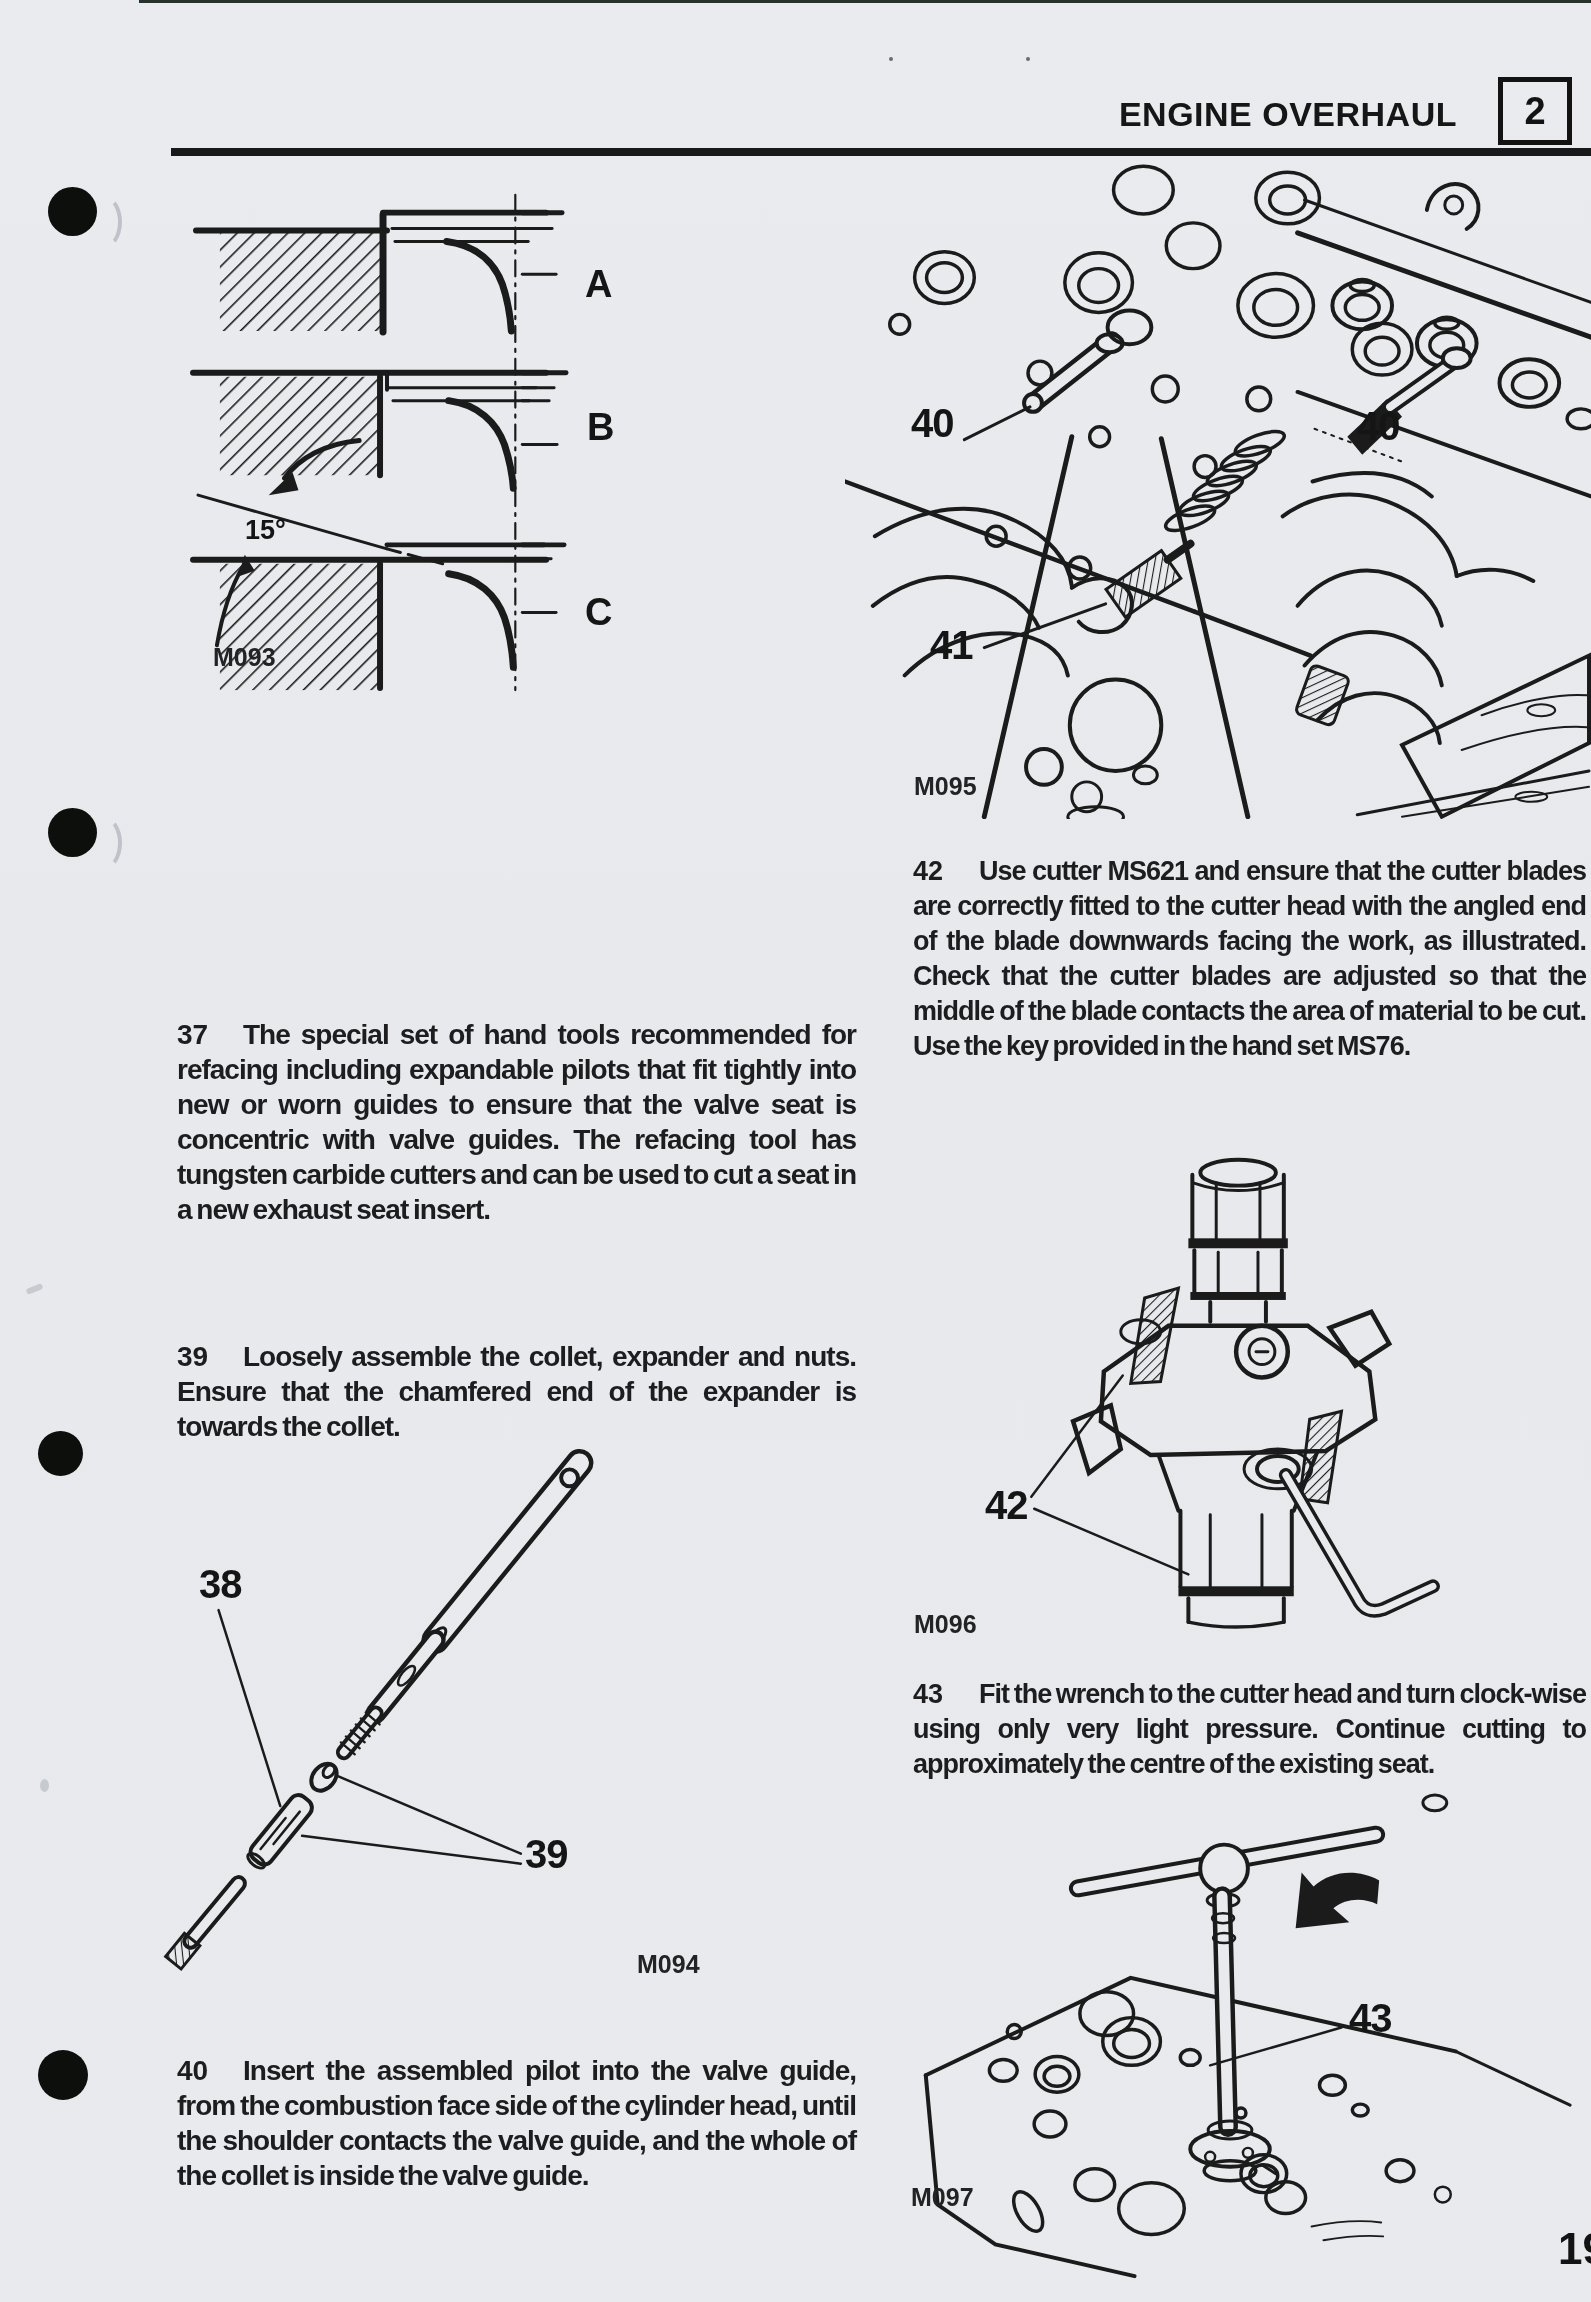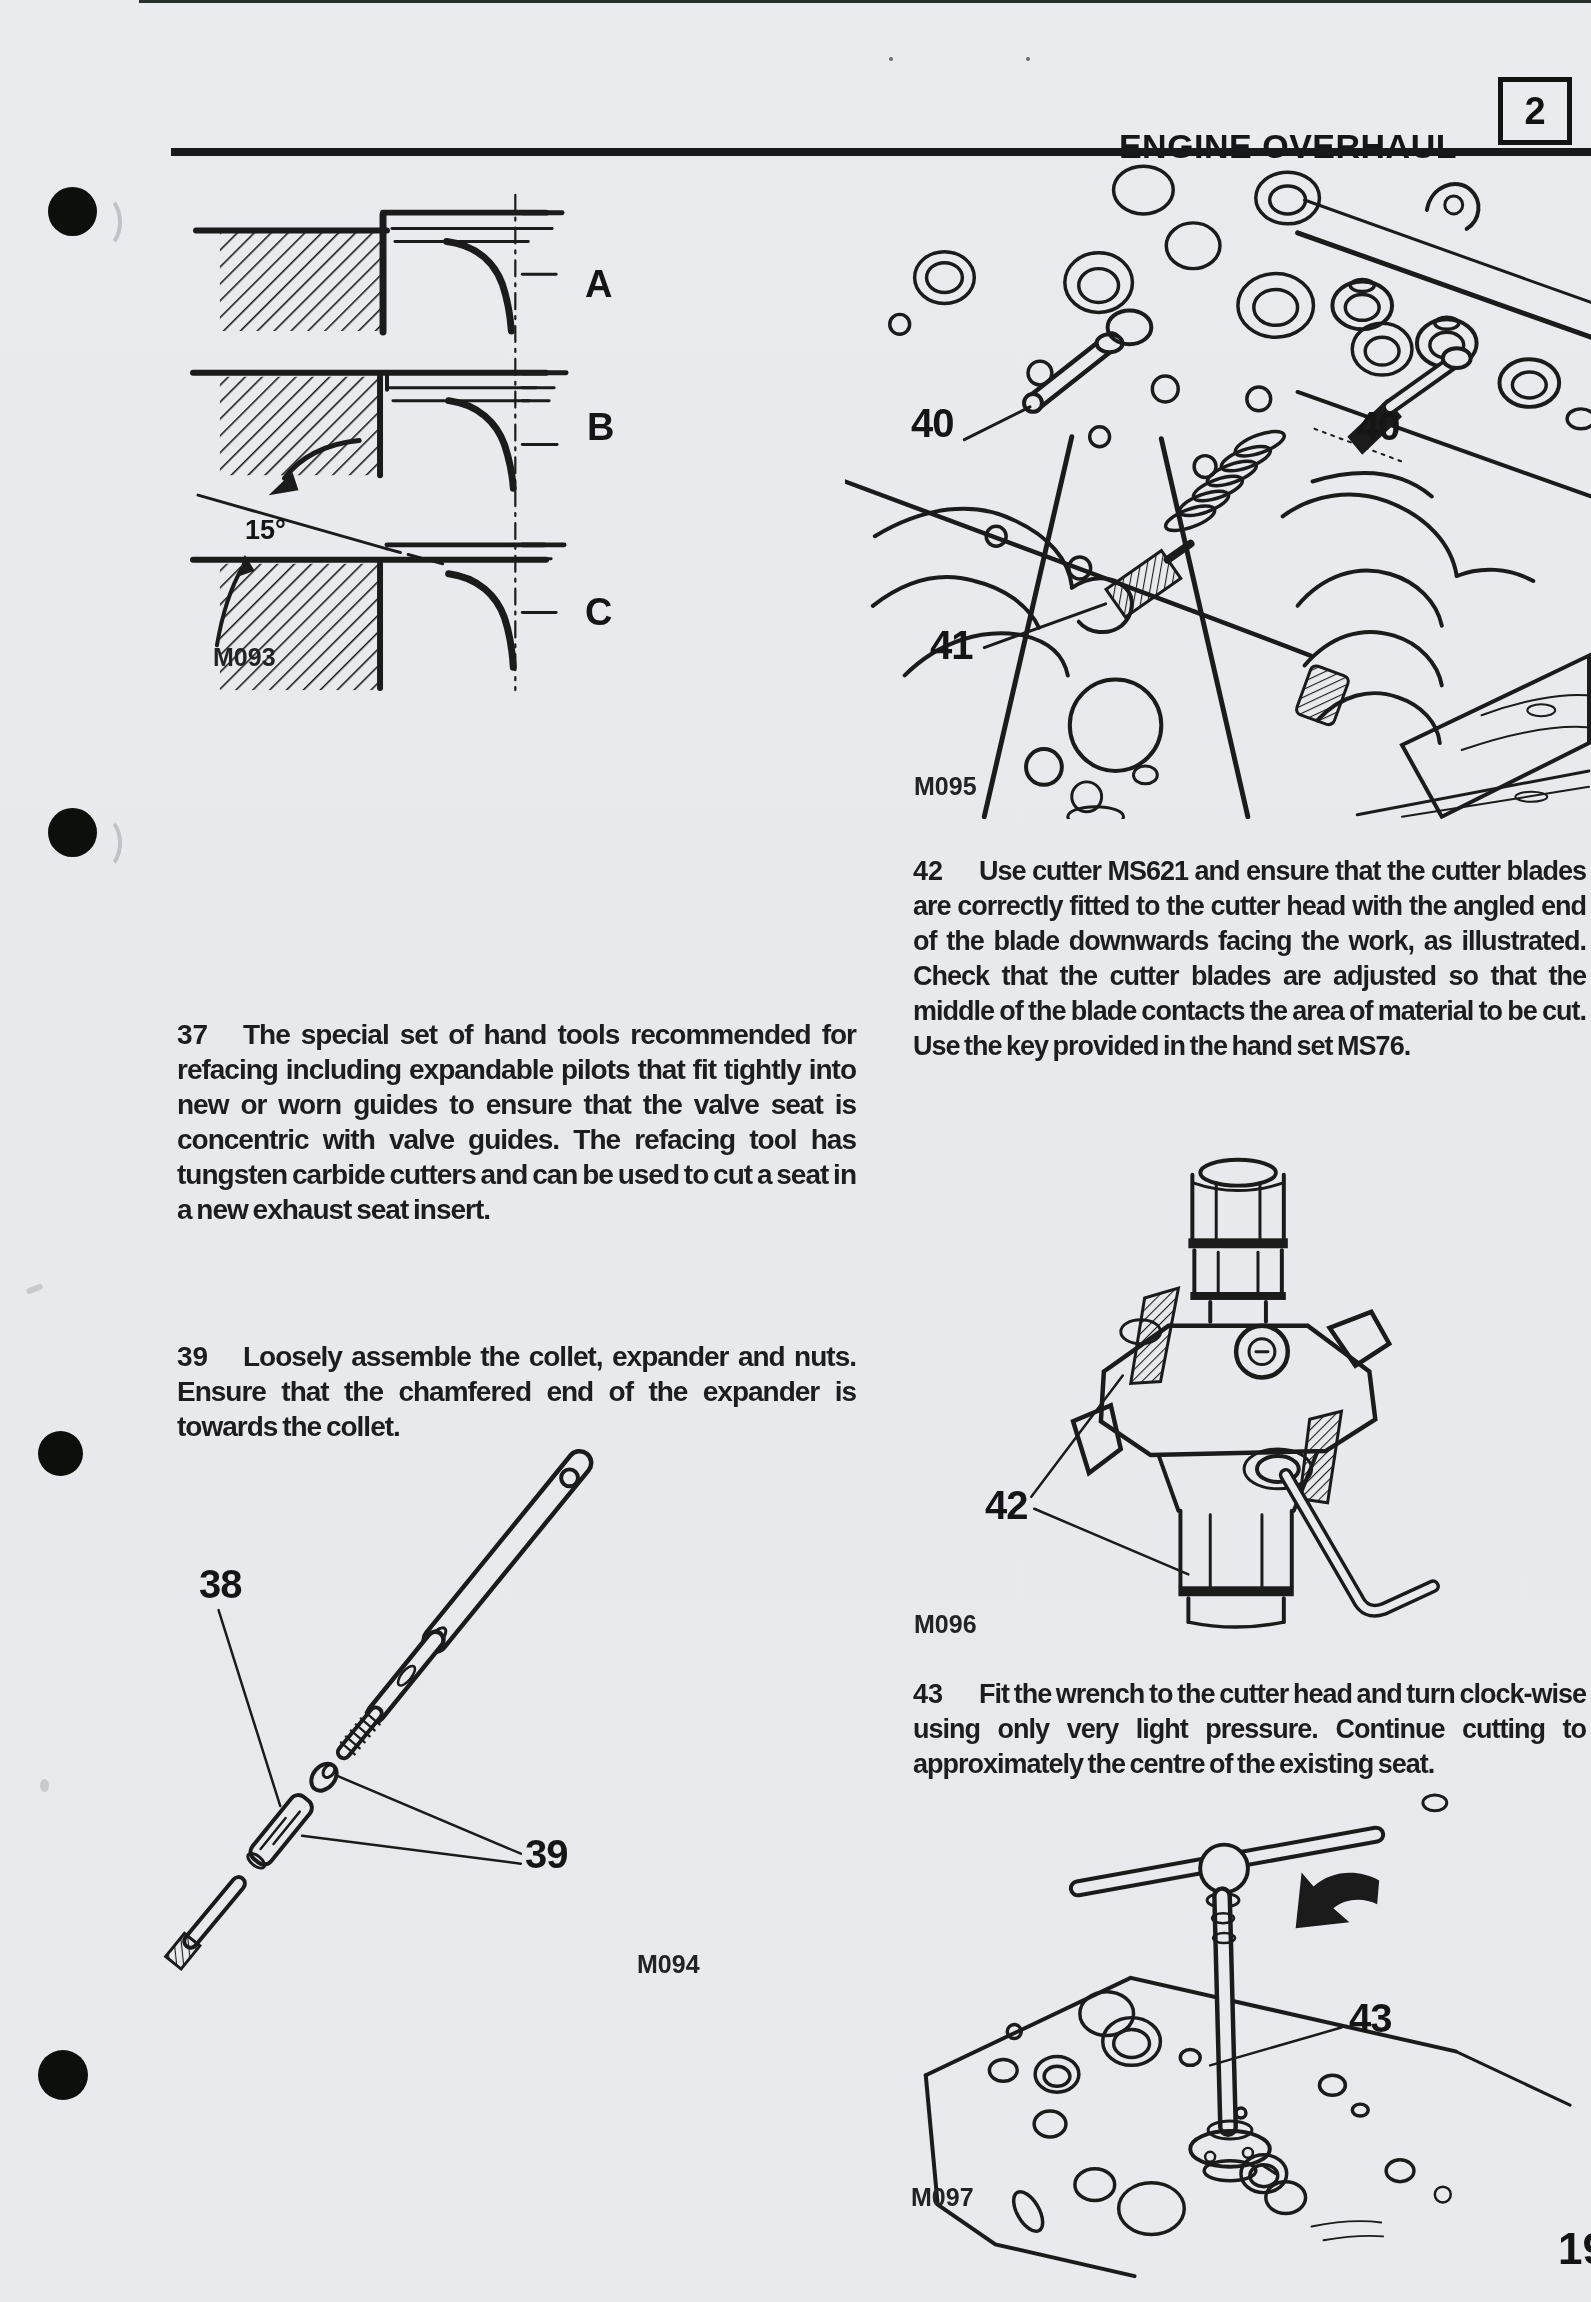--- a/index.html
+++ b/index.html
@@ -55,21 +55,21 @@
   <div class="abs crescent" style="left:86px;top:195px;width:28px;height:46px;"></div>
   <div class="abs hole" style="left:48px;top:808px;width:49px;height:49px;"></div>
   <div class="abs crescent" style="left:86px;top:816px;width:28px;height:46px;"></div>
   <div class="abs hole" style="left:38px;top:1431px;width:45px;height:45px;"></div>
   <div class="abs hole" style="left:38px;top:2050px;width:50px;height:50px;"></div>
   <div class="abs smudge" style="left:26px;top:1286px;width:17px;height:6px;transform:rotate(-22deg);"></div>
   <div class="abs smudge" style="left:40px;top:1779px;width:9px;height:13px;border-radius:50%;"></div>
   <div class="abs speck" style="left:889px;top:57px;width:4px;height:4px;"></div>
   <div class="abs speck" style="left:1026px;top:57px;width:4px;height:4px;"></div>
 
-  <div class="abs hdr-title" style="left:1109px;top:95px;width:348px;margin-top:32px;">ENGINE OVERHAUL</div>
+  <div class="abs hdr-title" style="left:1109px;top:95px;width:348px;">ENGINE OVERHAUL</div>
   <div class="abs hdr-box" style="left:1498px;top:77px;width:64px;height:58px;">
     <span>2</span>
   </div>
   <div class="abs hdr-rule" style="left:171px;top:148px;width:1420px;height:8px;"></div>
 
   <svg class="abs" style="left:138px;top:145px;" width="498" height="563" viewBox="0 0 500 566" fill="none" stroke="#1b1b1b" stroke-linecap="round">
 
     <line x1="379" y1="50" x2="379" y2="548" stroke-width="2.2" stroke-dasharray="16 7 3 7"></line>
 
     <g>
@@ -399,20 +399,23 @@
   </svg>
   <div class="abs callout" style="left:1349px;top:1998px;">43</div>
   <div class="abs figcode" style="left:911px;top:2185px;">M097</div>
 
   <div class="abs para col-left" style="left:177px;top:1017px;">
     <span class="pnum">37</span><span>The special set of hand tools recommended for refacing including expandable pilots that fit tightly into new or worn guides to ensure that the valve seat is concentric with valve guides. The refacing tool has tungsten carbide cutters and can be used to cut a seat in a new exhaust seat insert.</span>
   </div>
   <div class="abs para col-left" style="left:177px;top:1339px;">
     <span class="pnum">39</span><span>Loosely assemble the collet, expander and nuts. Ensure that the chamfered end of the expander is towards the collet.</span>
   </div>
+  <div class="abs para col-left" style="left:177px;top:2053px;">
+    <span class="pnum">40</span><span>Insert the assembled pilot into the valve guide, from the combustion face side of the cylinder head, until the shoulder contacts the valve guide, and the whole of the collet is inside the valve guide.</span>
+  </div>
   <div class="abs para col-right" style="left:913px;top:854px;">
     <span class="pnum">42</span><span>Use cutter MS621 and ensure that the cutter blades are correctly fitted to the cutter head with the angled end of the blade downwards facing the work, as illustrated. Check that the cutter blades are adjusted so that the middle of the blade contacts the area of material to be cut. Use the key provided in the hand set MS76.</span>
   </div>
   <div class="abs para col-right" style="left:913px;top:1677px;">
     <span class="pnum">43</span><span>Fit the wrench to the cutter head and turn clock-wise using only very light pressure. Continue cutting to approximately the centre of the existing seat.</span>
   </div>
 
   <div class="abs pageno" style="left:1558px;top:2227px;">19</div>
 
 </div>

